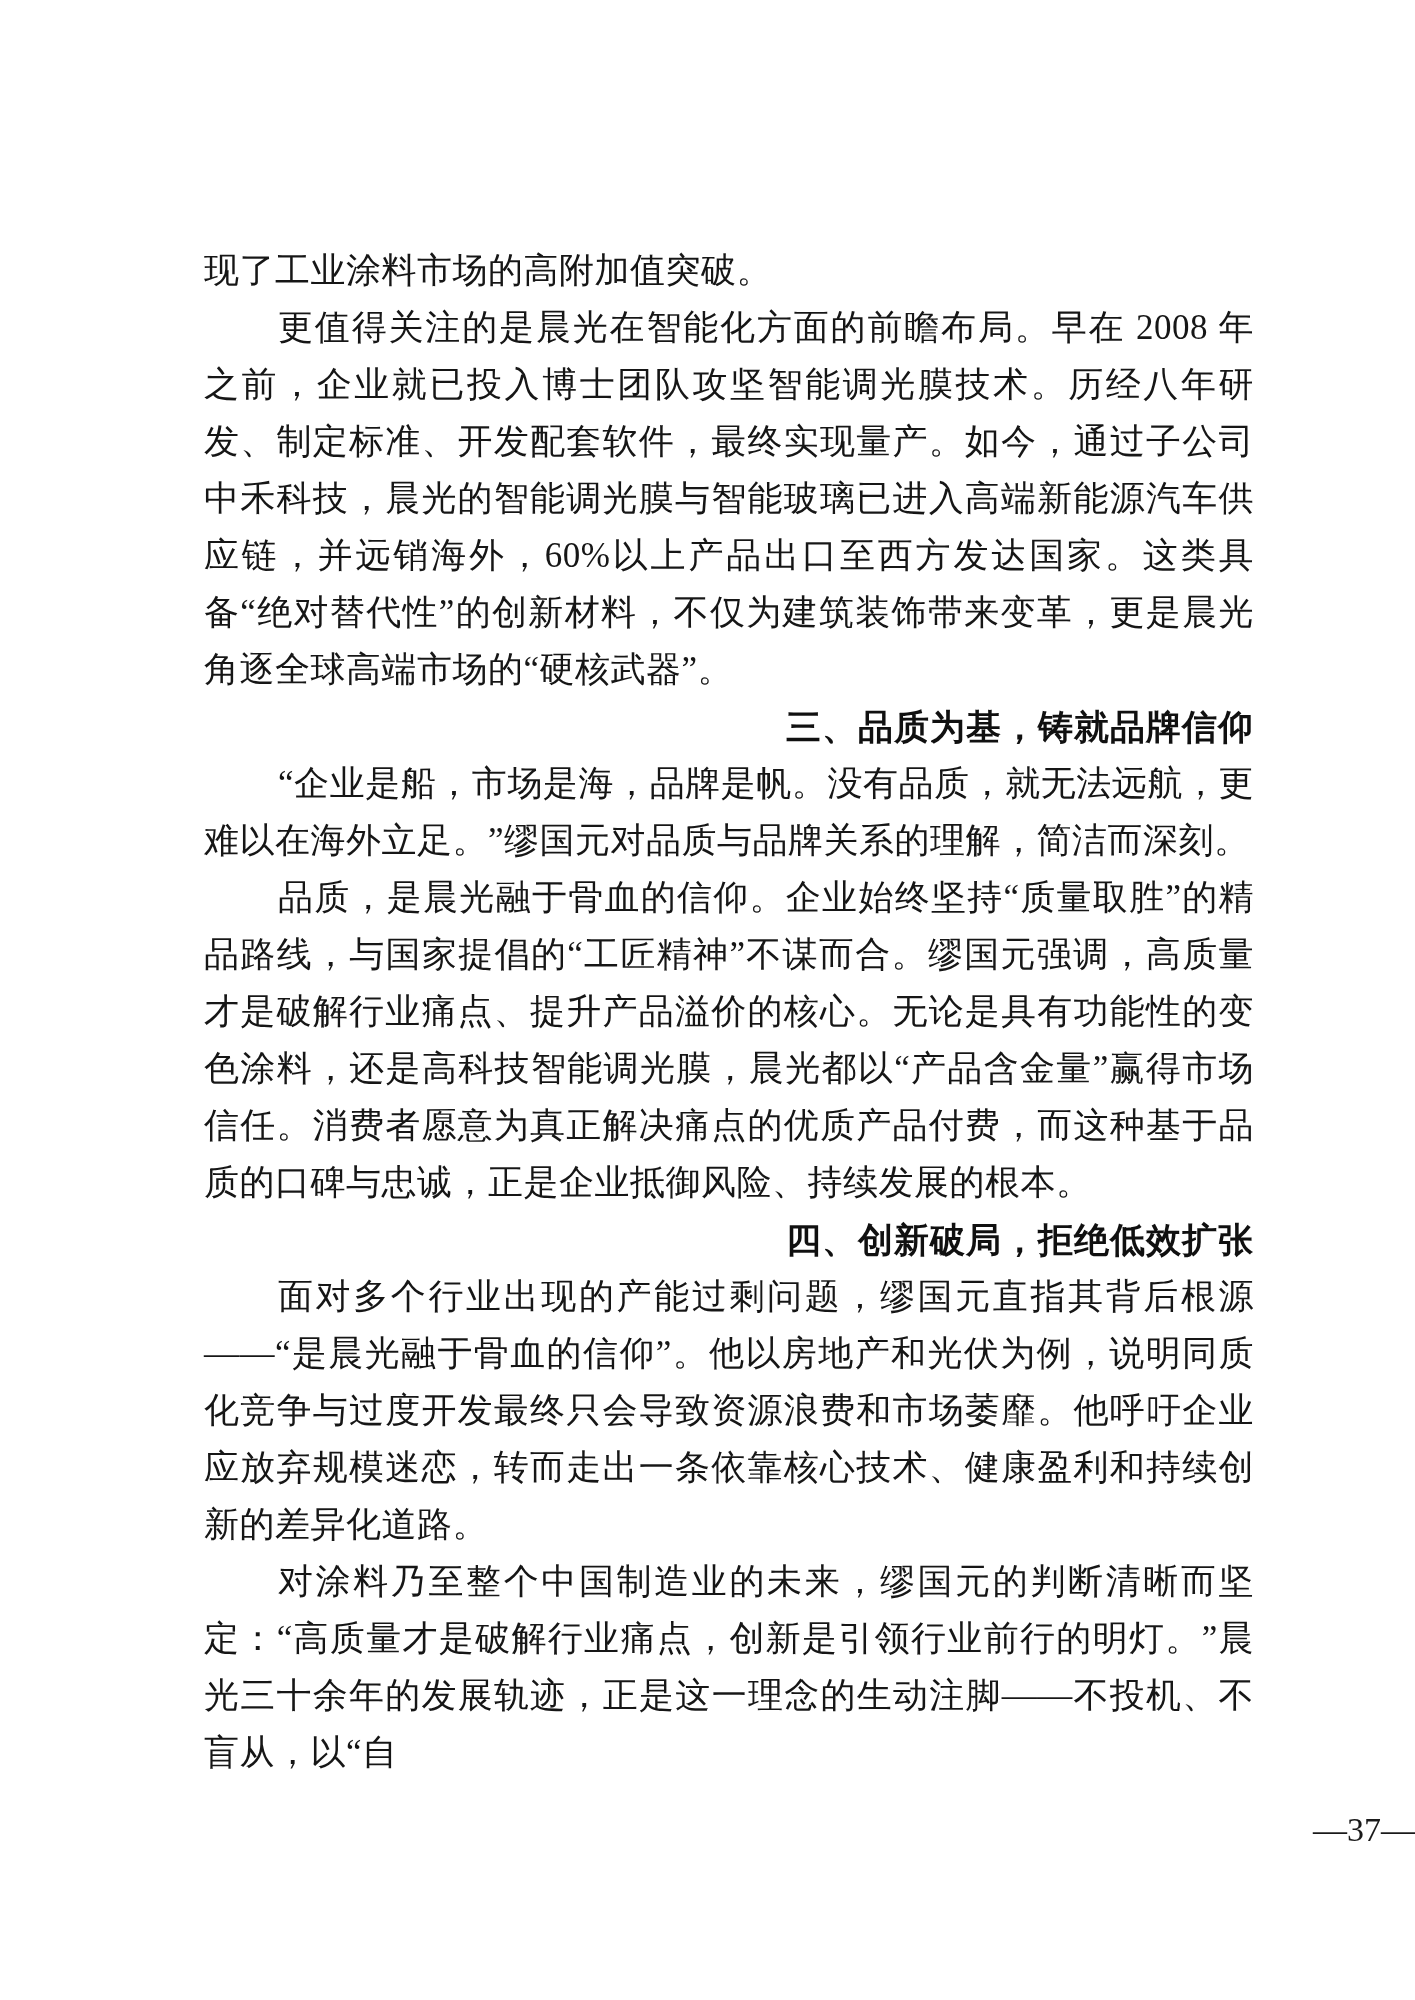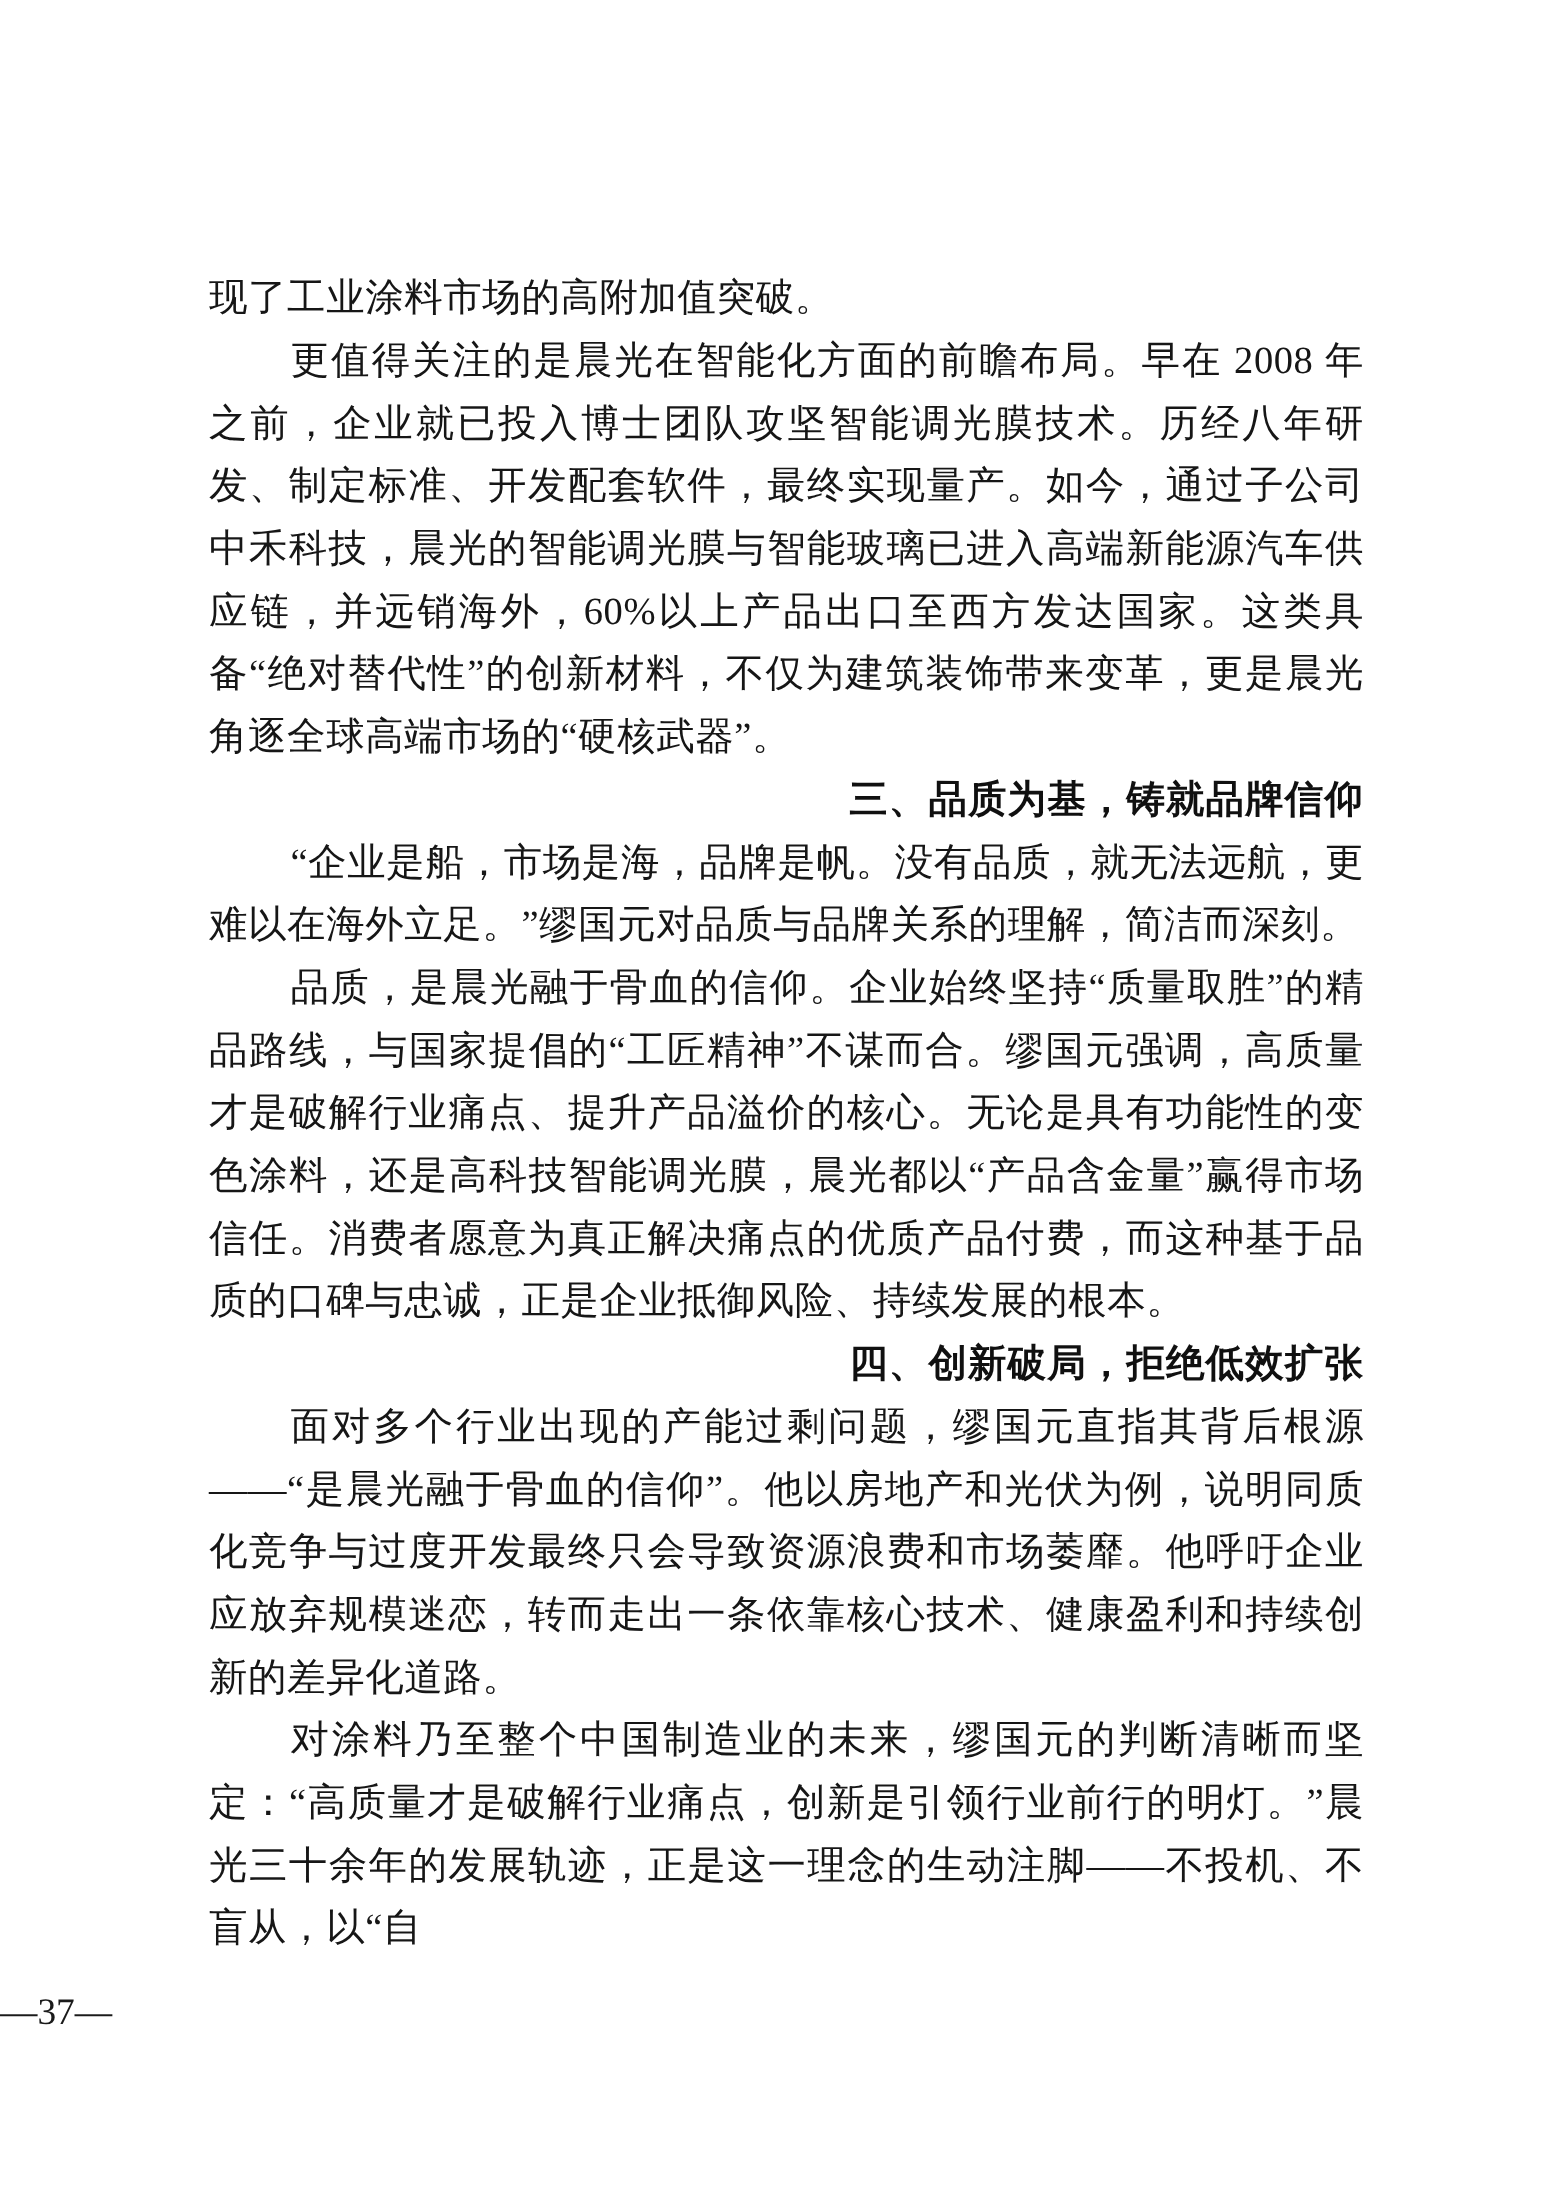--- a/index.html
+++ b/index.html
@@ -9,21 +9,21 @@
   }
   .page {
     position: relative;
     width: 1415px;
     height: 2000px;
     background: #ffffff;
     overflow: hidden;
   }
   .text-block {
     position: absolute;
-    left: 190px;
+    left: 204px;
     top: 242px;
     width: 1050px;
   }
   .para {
     margin: 0;
     font-family: "Liberation Serif", serif;
     font-size: 35px;
     line-height: 57px;
     color: #161616;
     text-align: justify;
@@ -43,21 +43,21 @@
     color: #101010;
     text-indent: 0;
     letter-spacing: 1px;
     text-align: right;
   }
   .page-number {
     position: absolute;
     top: 1806px;
     left: 0;
     width: 100%;
-    text-align: left;
+    text-align: right;
     font-family: "Liberation Serif", serif;
     font-size: 34px;
     line-height: 48px;
     color: #1a1a1a;
   }
 </style>
 </head>
 <body>
 
 <div class="page">

